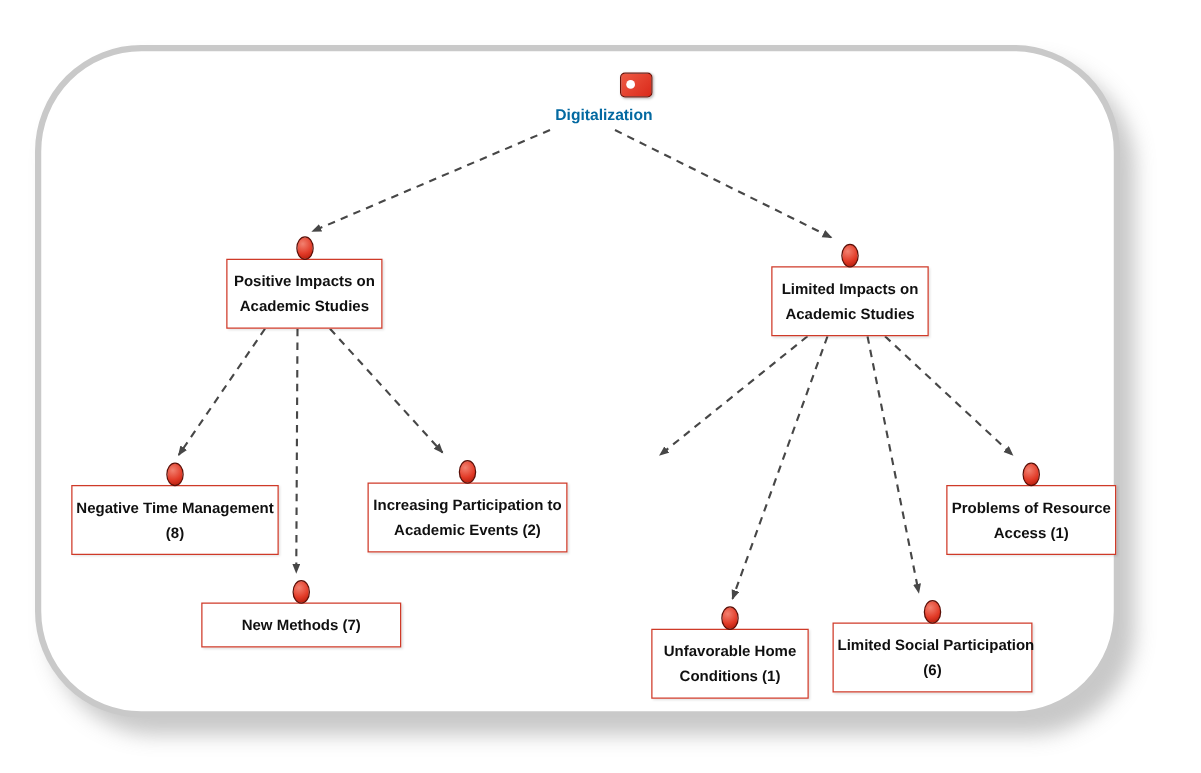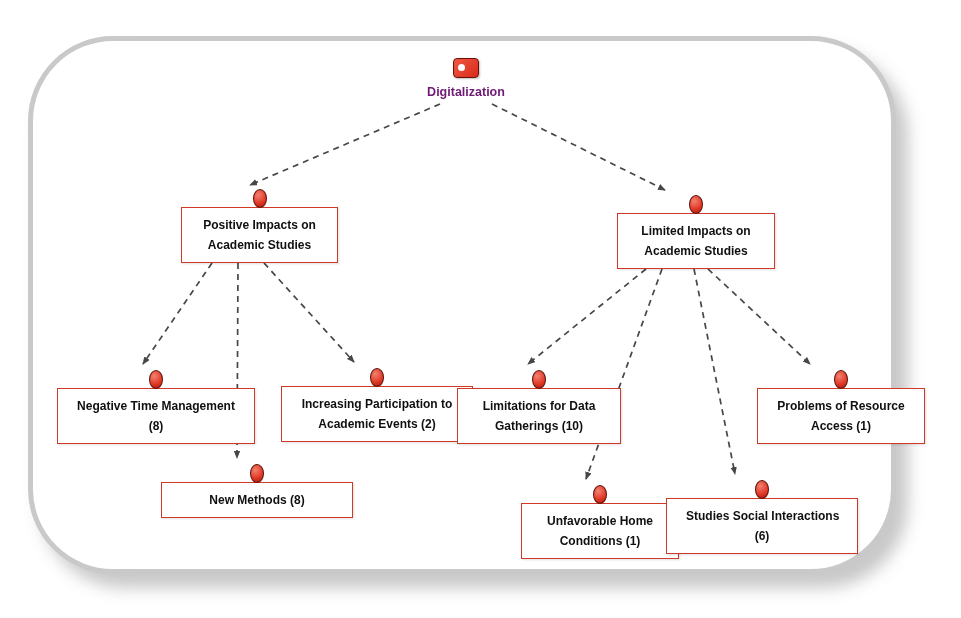--- a/index.html
+++ b/index.html
@@ -24,39 +24,39 @@
     pointer-events:none;
   }
   .node{
     position:absolute;
     background:#ffffff;
     border:1.5px solid #cf3a28;
     text-align:center;
     color:#101010;
     font-size:12px;
     font-weight:bold;
-    padding:7px 19px;
+    padding:7px 3px;
     line-height:20px;
     box-shadow:1px 1px 2px rgba(0,0,0,0.12);
   }
   .dot{
     position:absolute;
     left:50%;top:-19px;
     transform:translateX(-50%);
     width:12px;height:17px;
     border:1.5px solid #5a0e06;
     border-radius:50%;
     background:radial-gradient(circle at 35% 30%, #f28170, #e23b28 55%, #a81505);
   }
   .root{
     position:absolute;
     left:410px;top:58px;
     width:112px;
-    text-align:center;
-    color:#701a75;
+    text-align:right;
+    color:#0369a1;
     font-size:12.5px;
     font-weight:bold;
   }
   .root-icon{
     display:inline-block;
     position:relative;
     width:24px;height:18px;
     background:linear-gradient(135deg,#ef5a44,#d9291a);
     border:1.5px solid #6b0f05;
     border-radius:4px;
@@ -118,44 +118,39 @@
   </div>
 
   <div class="node" style="left:57px;top:388px;width:158px;">
     <span class="dot"></span>
     <div class="line">Negative Time Management</div>
     <div class="line">(8)</div>
   </div>
 
   <div class="node" style="left:161px;top:482px;width:152px;">
     <span class="dot"></span>
-    <div class="line">New Methods (8)</div>
+    <div class="line">New Methods (7)</div>
   </div>
 
-  <div class="node" style="left:281px;top:386px;width:152px;">
+  <div class="node" style="left:294px;top:386px;width:152px;">
     <span class="dot"></span>
     <div class="line">Increasing Participation to</div>
     <div class="line">Academic Events (2)</div>
   </div>
 
-  <div class="node" style="left:457px;top:388px;width:124px;">
-    <span class="dot"></span>
-    <div class="line">Limitations for Data</div>
-    <div class="line">Gatherings (10)</div>
-  </div>
 
   <div class="node" style="left:521px;top:503px;width:118px;">
     <span class="dot"></span>
     <div class="line">Unfavorable Home</div>
     <div class="line">Conditions (1)</div>
   </div>
 
   <div class="node" style="left:666px;top:498px;width:152px;">
     <span class="dot"></span>
-    <div class="line">Studies Social Interactions</div>
+    <div class="line">Limited Social Participation</div>
     <div class="line">(6)</div>
   </div>
 
   <div class="node" style="left:757px;top:388px;width:128px;">
     <span class="dot"></span>
     <div class="line">Problems of Resource</div>
     <div class="line">Access (1)</div>
   </div>
 
 </div>

